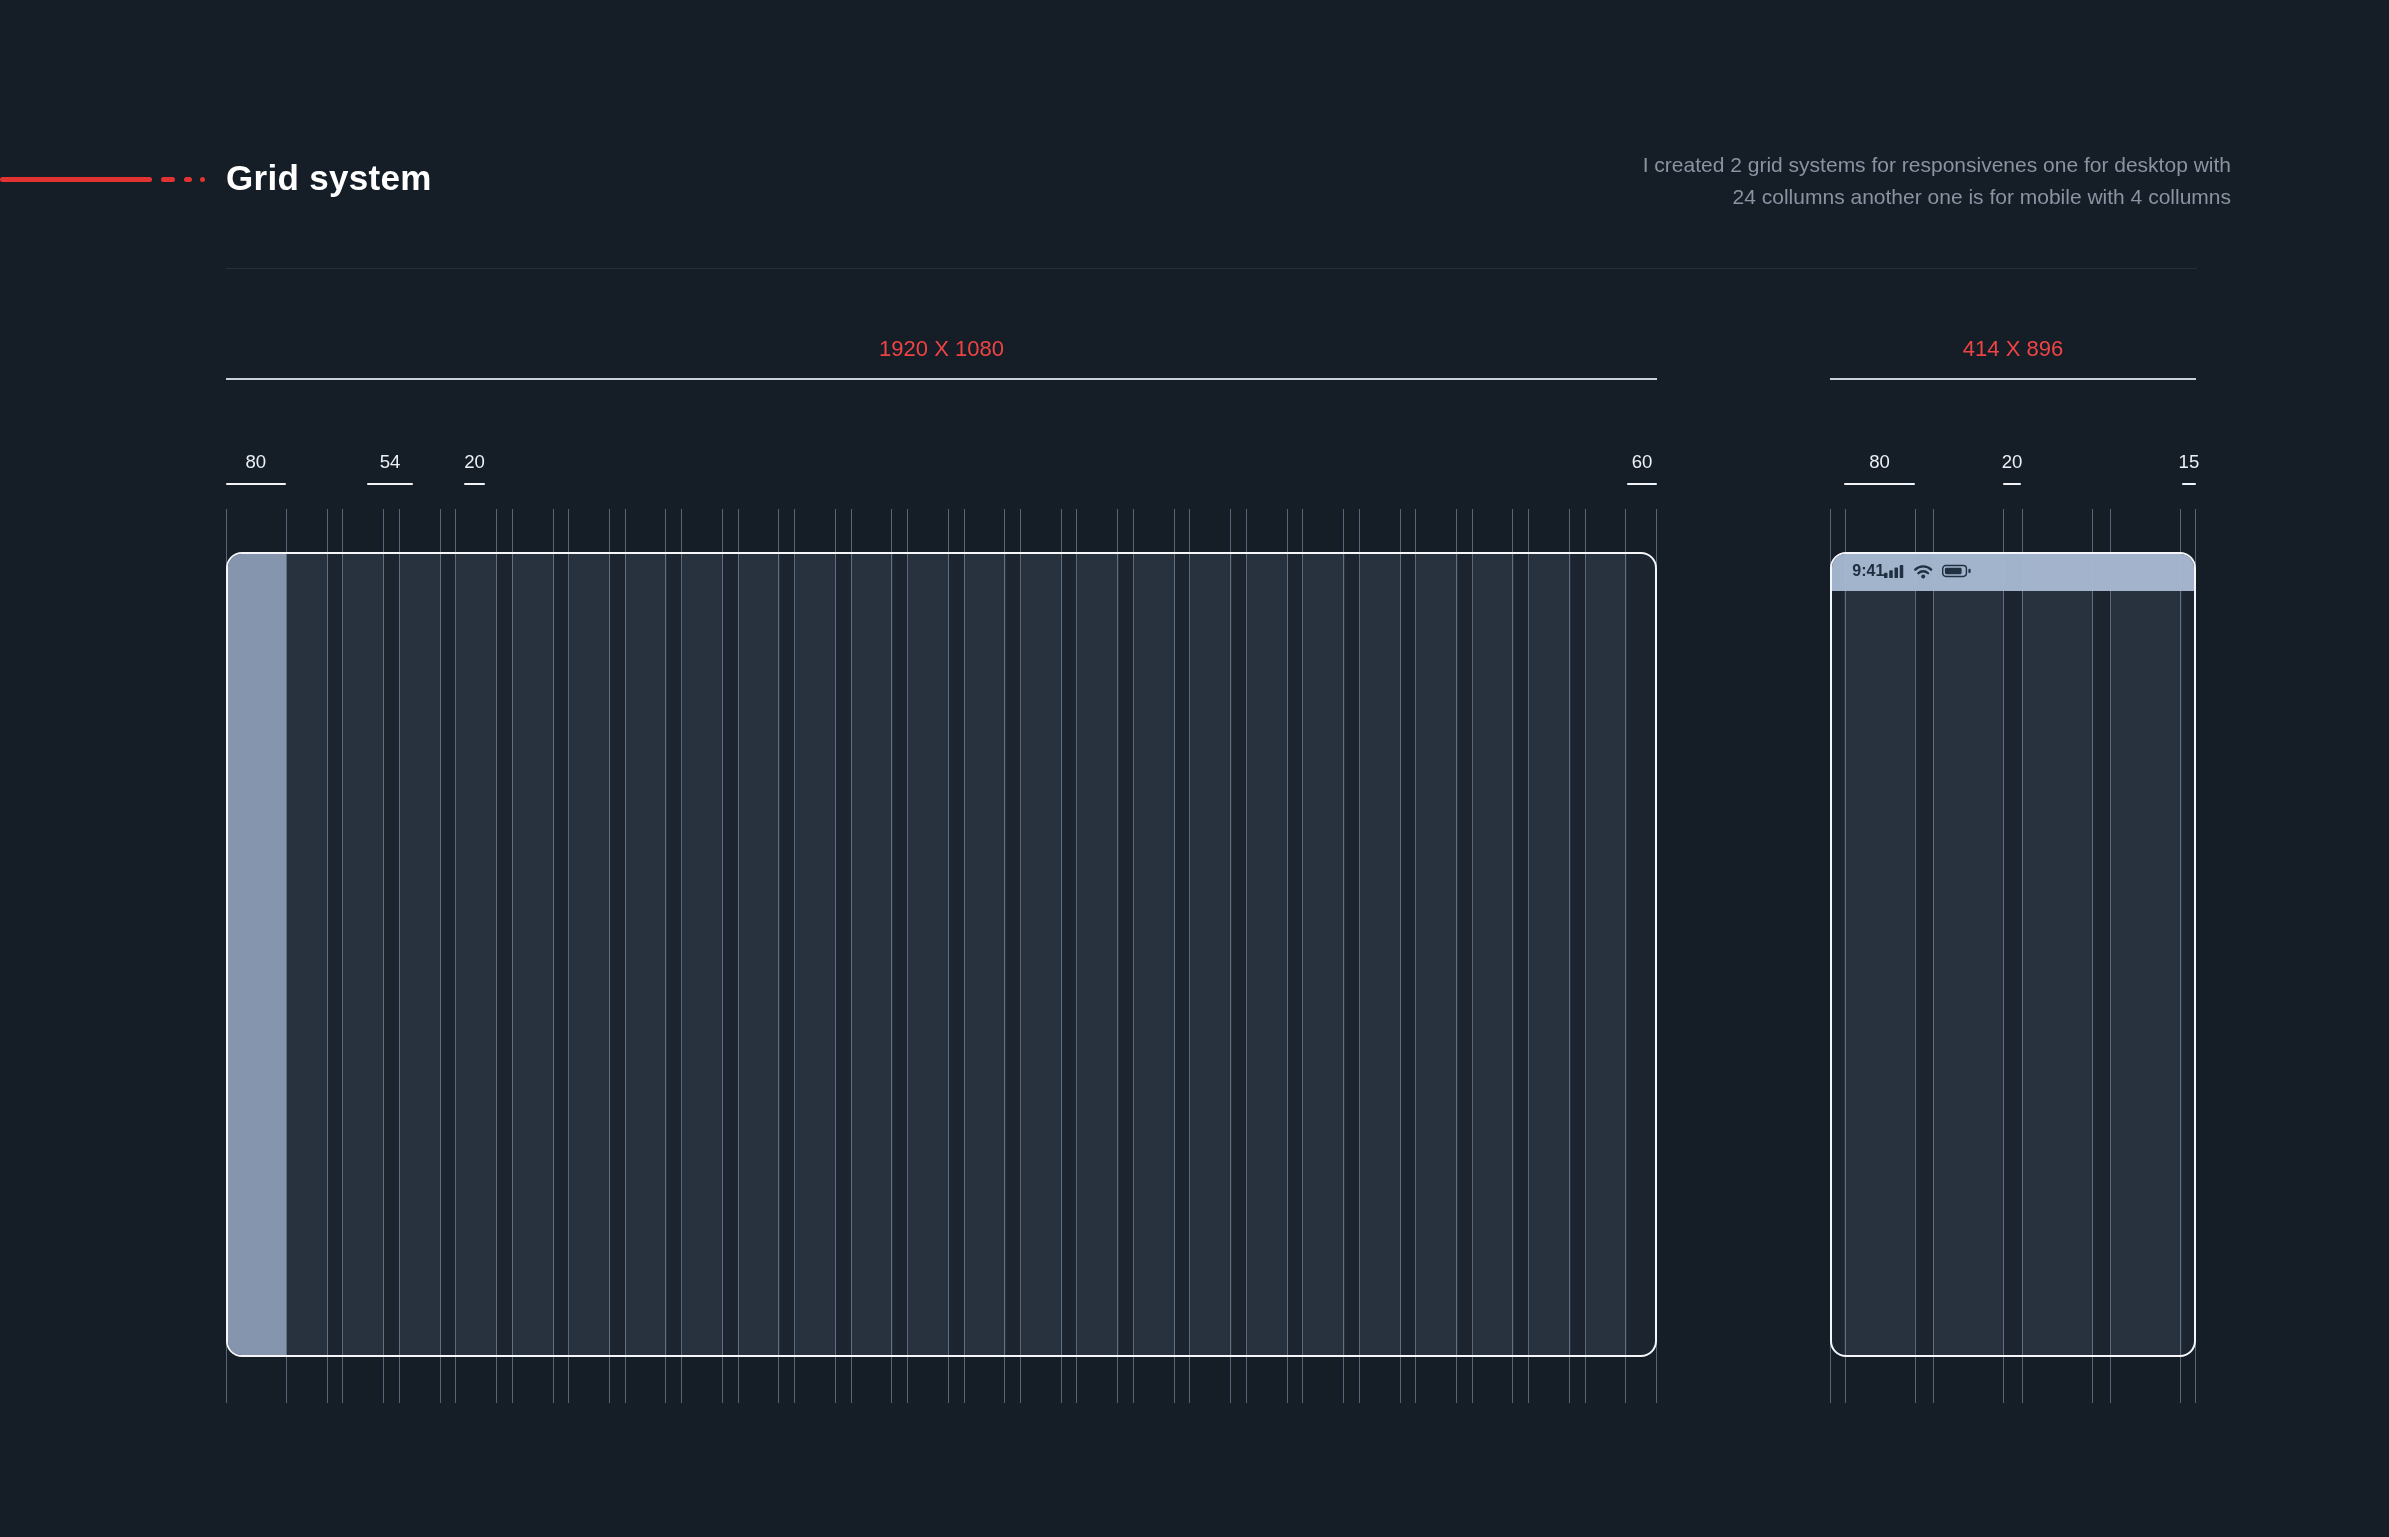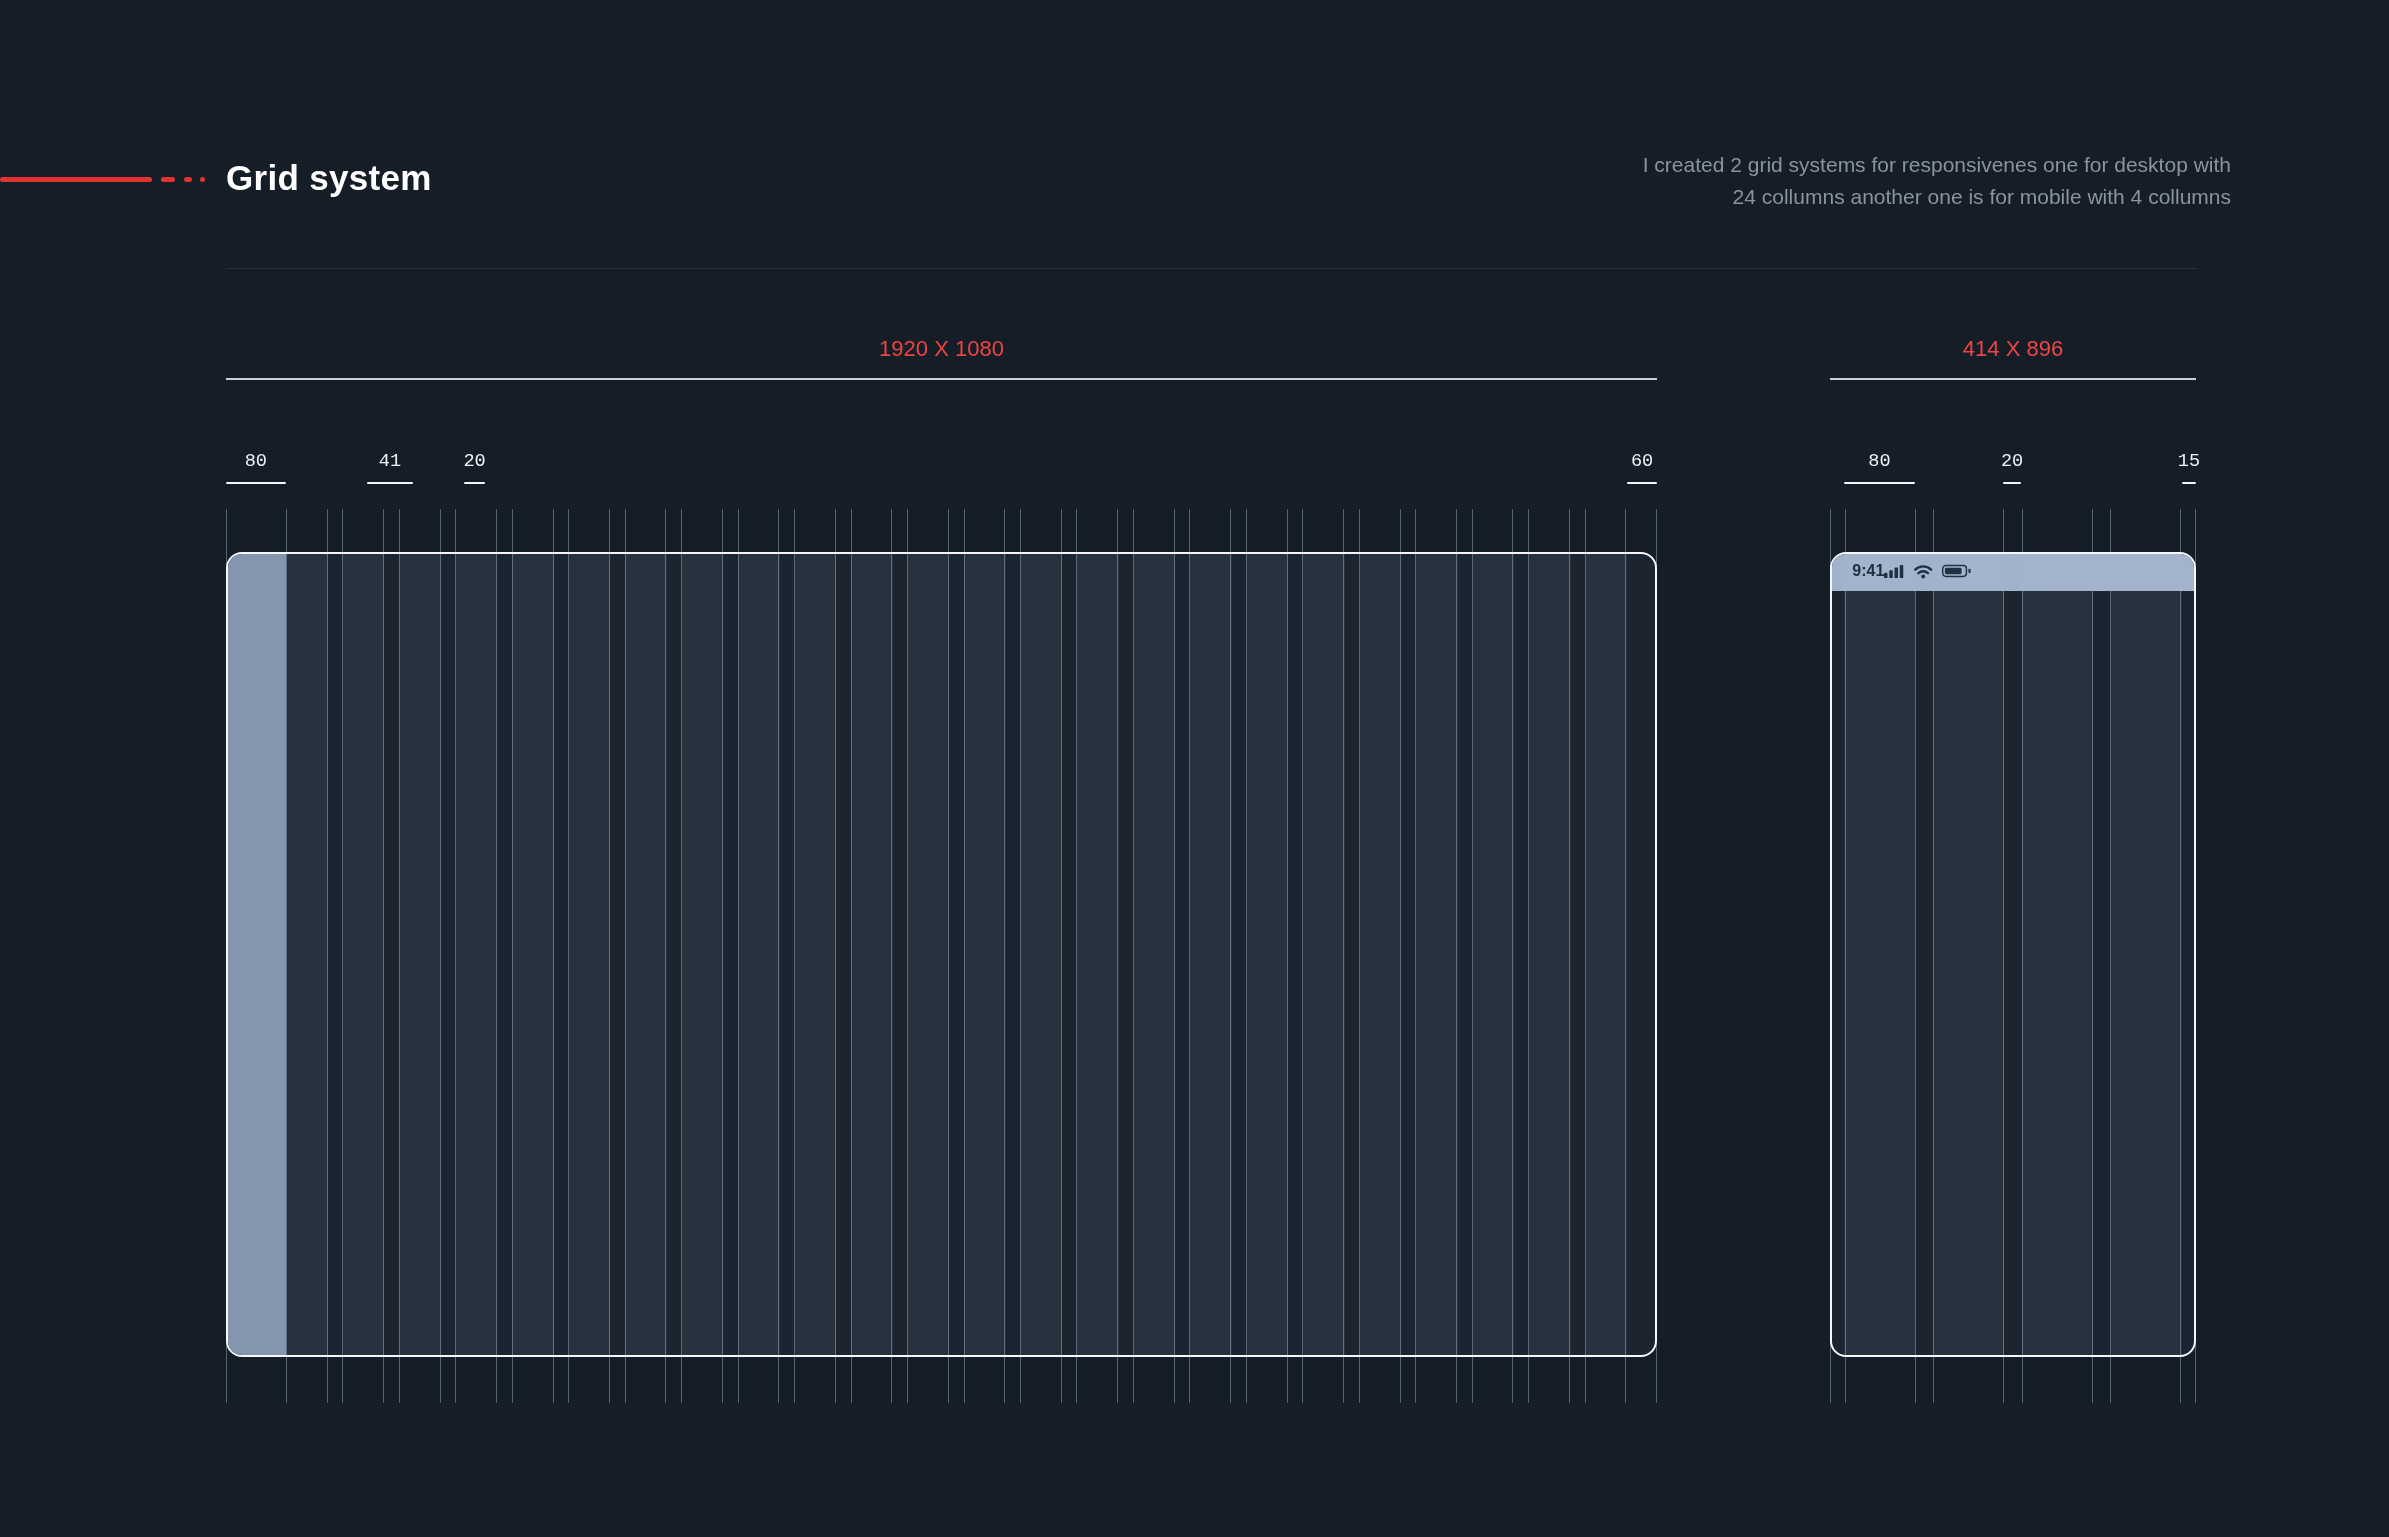--- a/index.html
+++ b/index.html
@@ -30,21 +30,21 @@
   .divider { position:absolute; left:226px; top:268px; width:1971px; height:0.9px; background:rgba(255,255,255,.08); }
 
   
   .demo { position:absolute; top:336px; }
   .demo.desktop { left:226px;  width:1431px; }
   .demo.mobile  { left:1830px; width:366px; }
 
   .dim-label { position:absolute; top:0; left:0; right:0; text-align:center; font-size:22px; color:#ef4444; }
   .dim-underline { position:absolute; top:42px; left:0; right:0; height:1.8px; background:#c8d0db; }
 
-  .ruler { position:absolute; top:115px; left:0; right:0; height:57px;font-family:Liberation Mono, monospace; }
+  .ruler { position:absolute; top:115px; left:0; right:0; height:57px; }
   .meas { position:absolute; top:0; display:flex; flex-direction:column; align-items:center; }
   .meas-label { font-size:18.6px; color:#edf1f6; white-space:nowrap; margin-bottom:9.7px; }
   .meas-underline { height:2.7px; width:100%; background:#f1f4f8; border-radius:1.8px; }
 
   .grid-area { position:absolute; top:173px; left:0; right:0; height:894px; }
   .layer { display:flex; width:100%; height:100%; }
   .lines-layer { position:absolute; inset:0; opacity:.6; border-right:1.8px solid var(--line,#8396ad); }
   .lines-layer .seg { border-left:1.8px solid var(--line,#8396ad); }
 
   .frame {
@@ -90,21 +90,21 @@
 
   <section class="demo desktop">
     <div class="dim-label">1920 X 1080</div>
     <div class="dim-underline"></div>
     <div class="ruler">
         <div class="meas" style="left: 0%; width: 4.17%;">
           <div class="meas-label">80</div>
           <div class="meas-underline"></div>
         </div>
         <div class="meas" style="left: 9.84%; width: 3.24%;">
-          <div class="meas-label">41</div>
+          <div class="meas-label">54</div>
           <div class="meas-underline"></div>
         </div>
         <div class="meas" style="left: 16.65%; width: 1.45%;">
           <div class="meas-label">20</div>
           <div class="meas-underline"></div>
         </div>
         <div class="meas" style="left: 97.92%; width: 2.08%;">
           <div class="meas-label">60</div>
           <div class="meas-underline"></div>
         </div>

